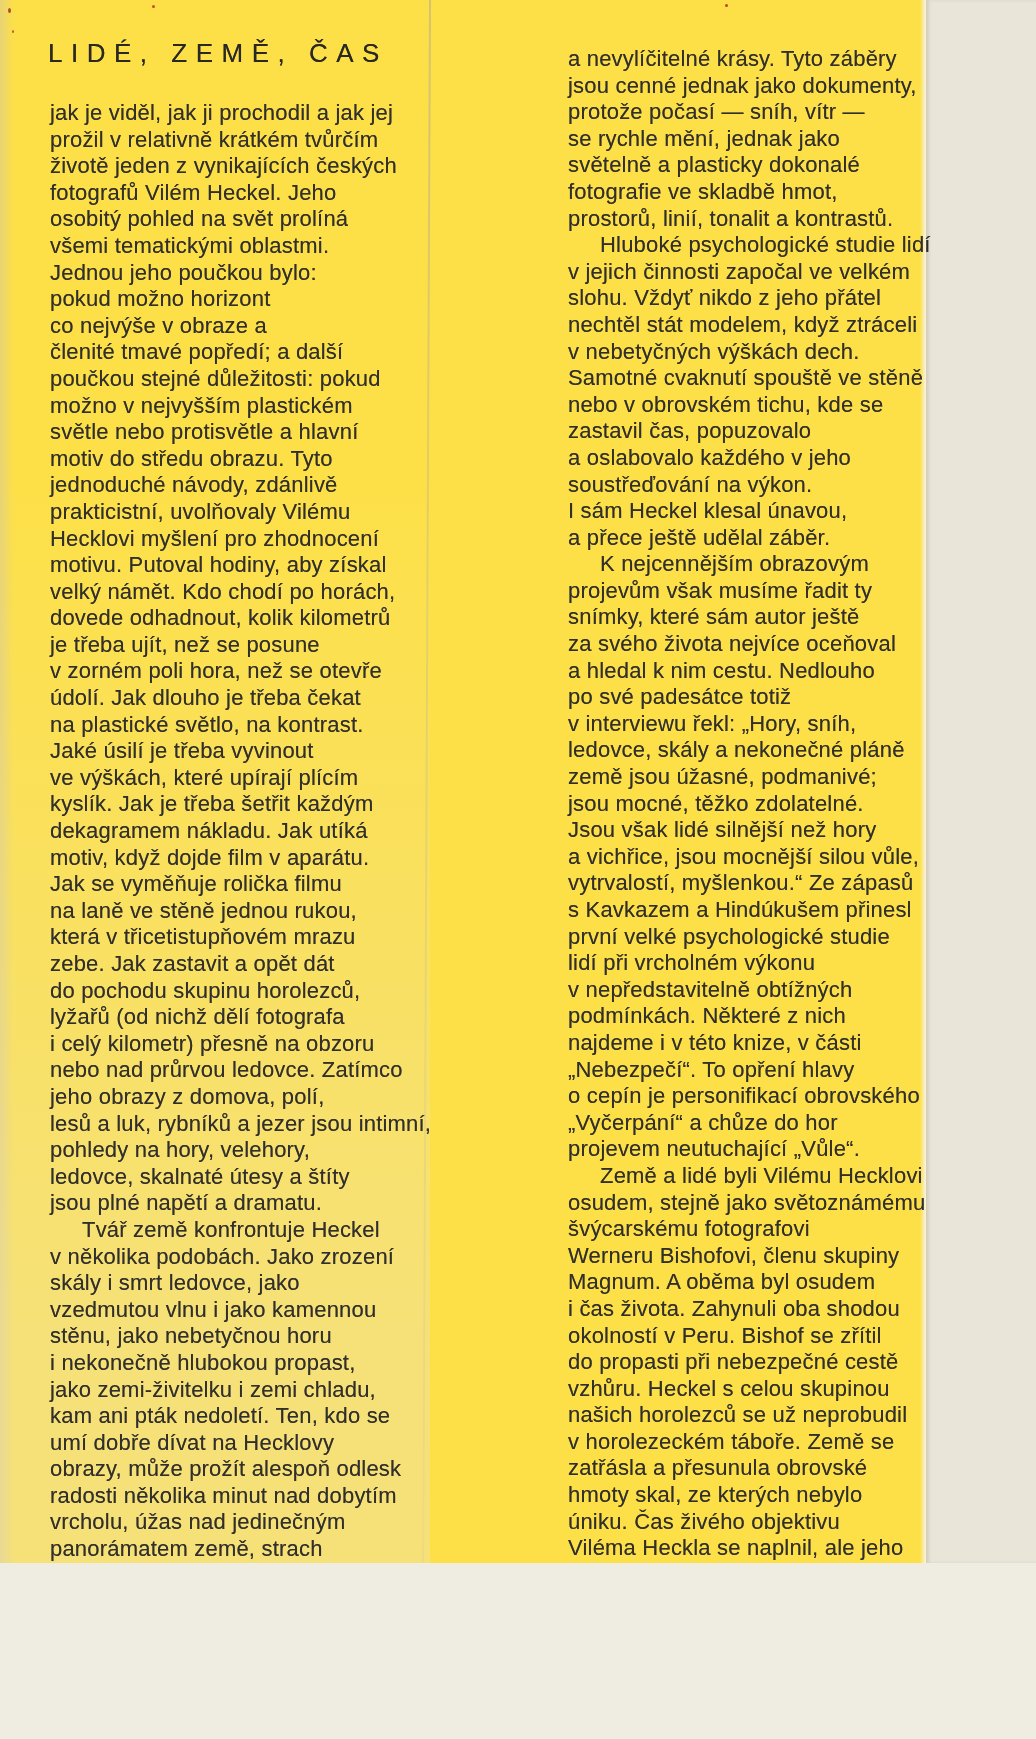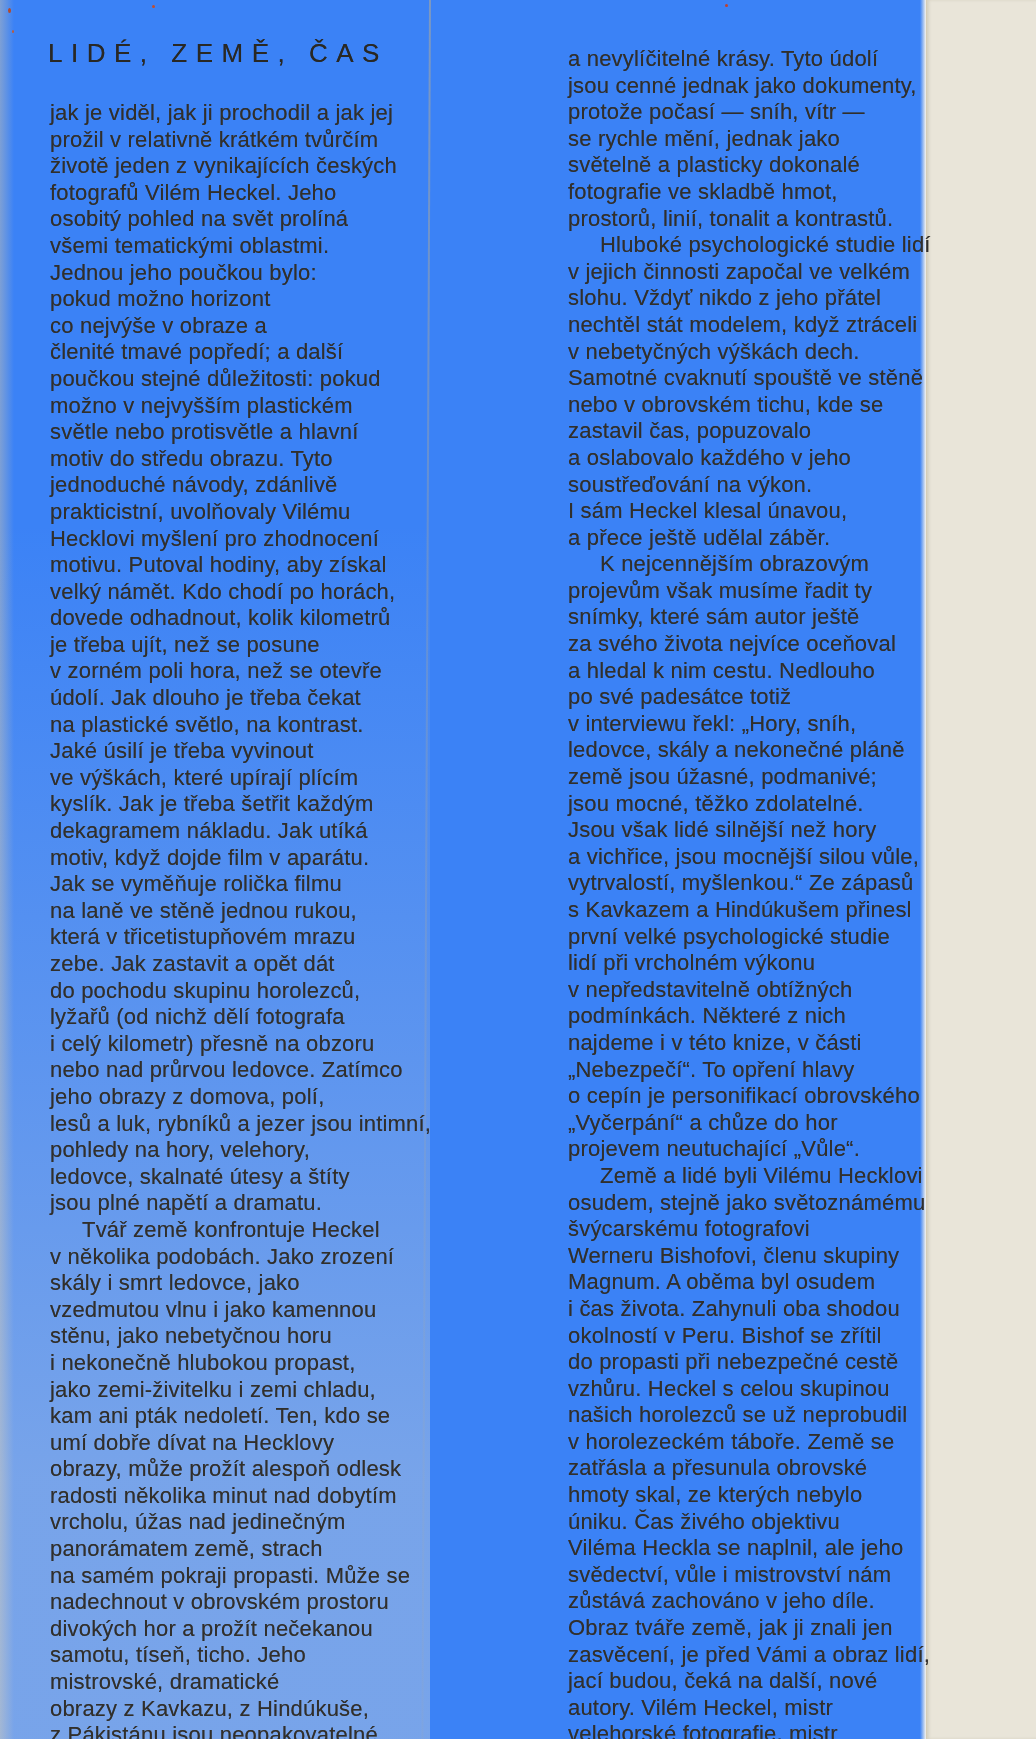--- a/index.html
+++ b/index.html
@@ -7,22 +7,22 @@
     padding: 0;
     width: 1036px;
     height: 1739px;
     overflow: hidden;
     background: #efece2;
     font-family: "Liberation Sans", sans-serif;
   }
   .page {
     position: relative;
     width: 1036px;
-    height: 1739px;
-    background: #3b82f6;
+    height: 1563px;
+    background: #fde047;
     overflow: hidden;
   }
   
   .left-edge-shade {
     position: absolute;
     left: 0; top: 0;
     width: 14px; height: 100%;
     background: linear-gradient(to right, rgba(206,196,174,0.45), rgba(206,196,174,0));
     pointer-events: none;
   }
@@ -174,21 +174,21 @@
 na samém pokraji propasti. Může se
 nadechnout v obrovském prostoru
 divokých hor a prožít nečekanou
 samotu, tíseň, ticho. Jeho
 mistrovské, dramatické
 obrazy z Kavkazu, z Hindúkuše,
 z Pákistánu jsou neopakovatelné</p>
     </div>
 
   <div class="text-column col-right">
-      <p class="para">a nevylíčitelné krásy. Tyto údolí
+      <p class="para">a nevylíčitelné krásy. Tyto záběry
 jsou cenné jednak jako dokumenty,
 protože počasí — sníh, vítr —
 se rychle mění, jednak jako
 světelně a plasticky dokonalé
 fotografie ve skladbě hmot,
 prostorů, linií, tonalit a kontrastů.</p>
       <p class="para indent">Hluboké psychologické studie lidí
 v jejich činnosti započal ve velkém
 slohu. Vždyť nikdo z jeho přátel
 nechtěl stát modelem, když ztráceli

